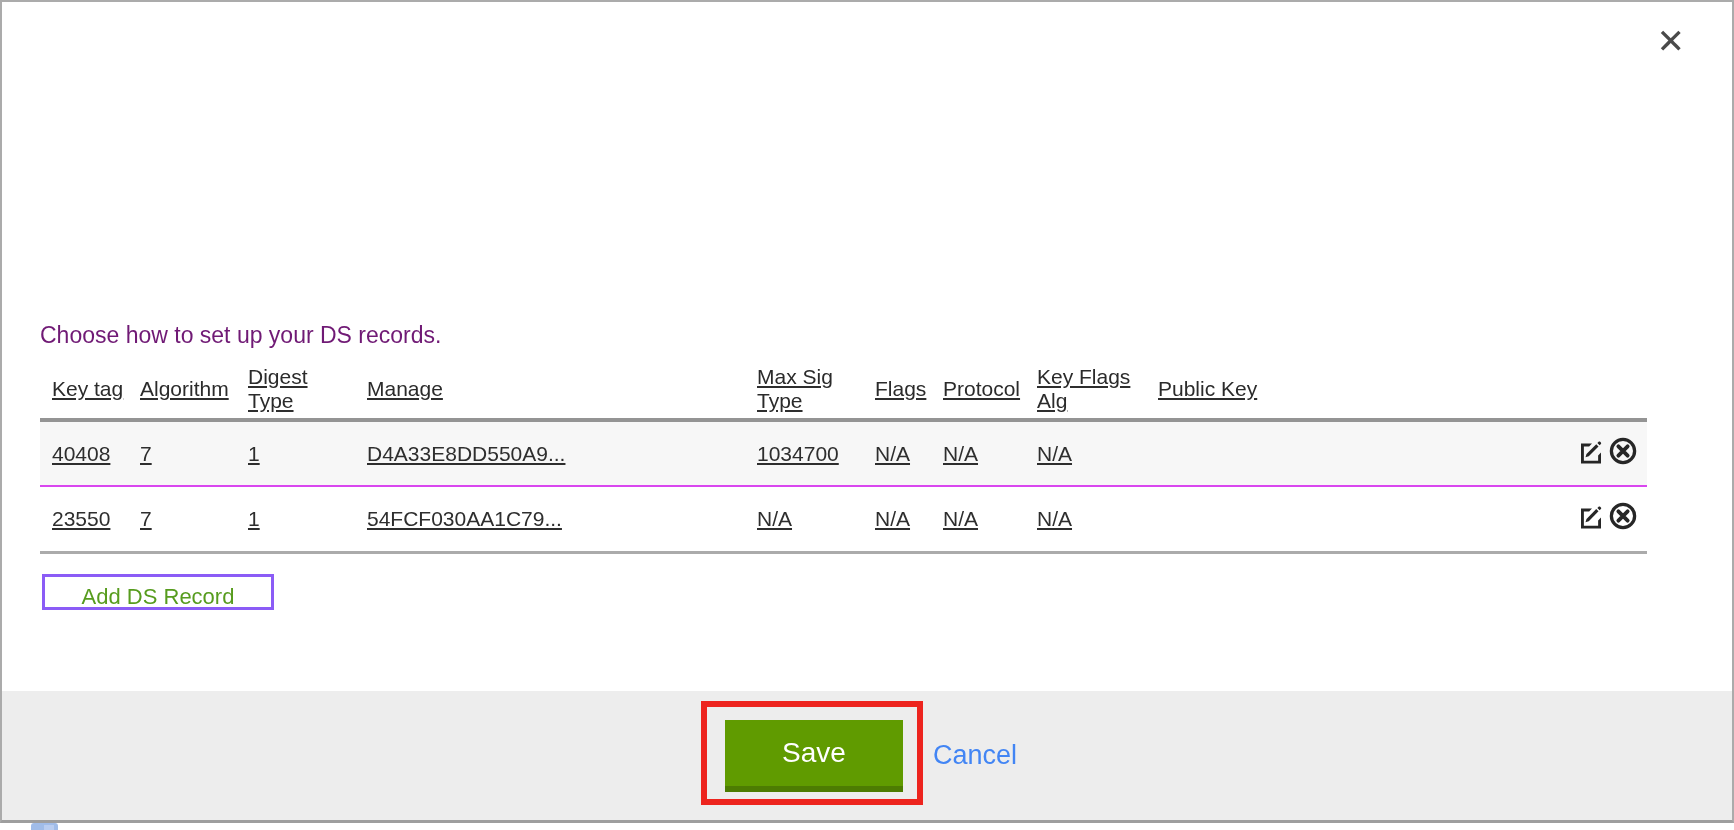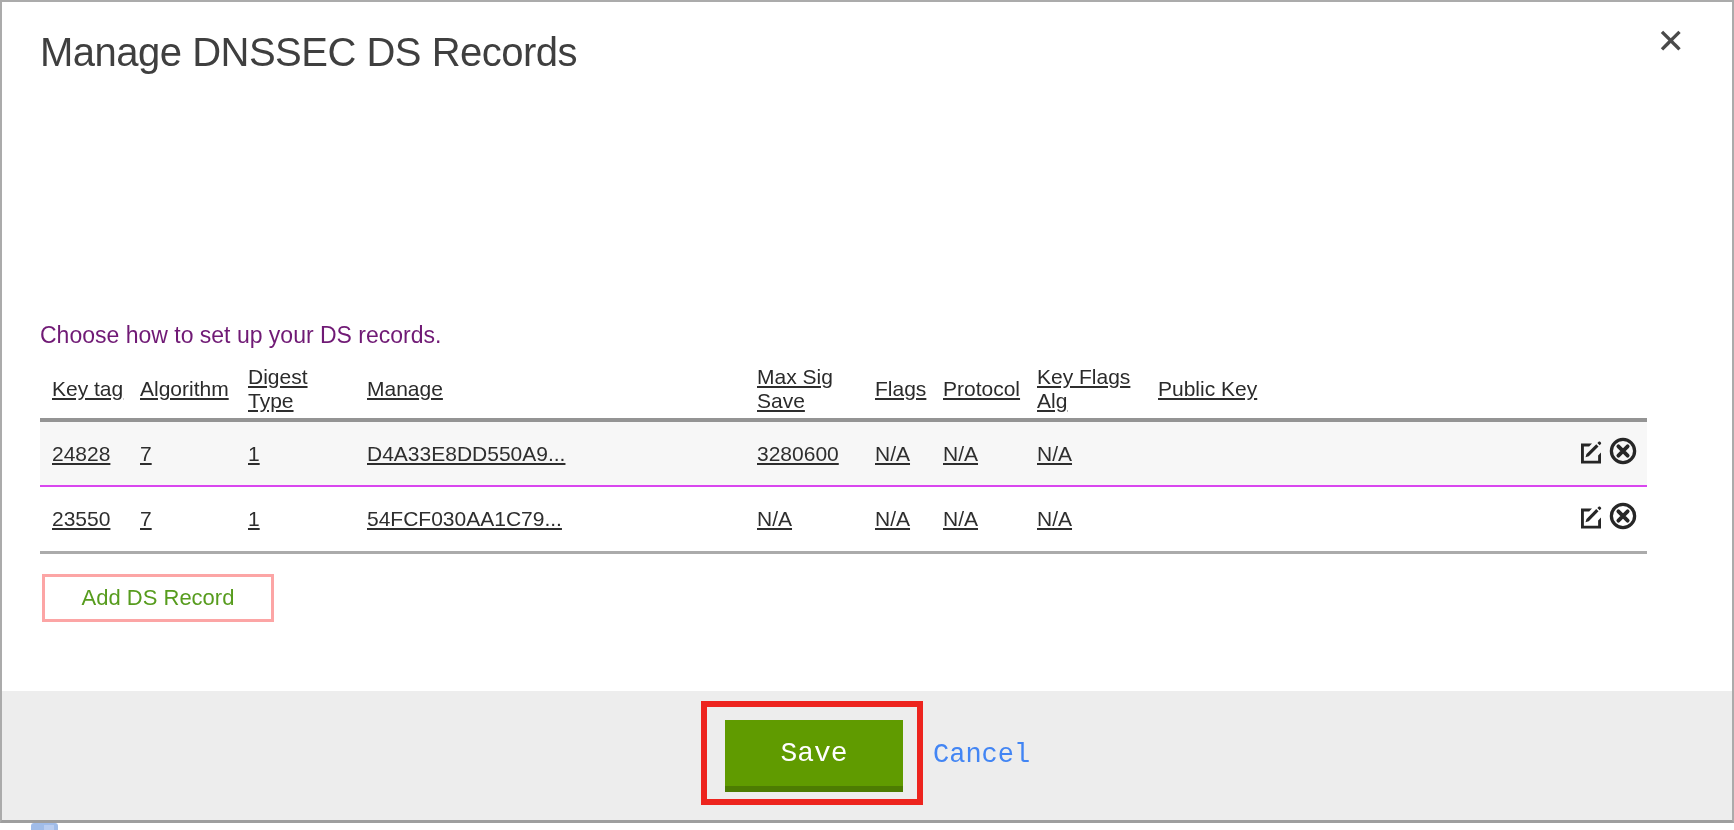--- a/index.html
+++ b/index.html
@@ -72,30 +72,29 @@
   .ds-table tr.row-0 td { background:#f7f7f7; border-top:4px solid #949494; }
   .ds-table tr.row-1 td { background:#ffffff; border-top:2px solid #d946ef; border-bottom:3px solid #ababab; }
   .ds-table td.actions {
     text-align:right; padding-right:12px; white-space:nowrap;
   }
   .icon-btn { display:inline-block; vertical-align:middle; cursor:pointer; }
   .icon-btn + .icon-btn { margin-left:2px; }
 
   .add-btn {
     position:absolute; left:40px; top:572px;
-    width:232px; height:48px;
-    background:#ffffff; border:3px solid #fca5a5;
+    width:232px; height:36px;
+    background:#ffffff; border:3px solid #8b5cf6;
     color:#579c1e; font-size:22px; font-family:inherit;
     cursor:pointer; text-align:center; line-height:40px;
   }
 
   .footer {
     position:absolute; left:0; right:0; bottom:0; height:129px;
     background:#ededed;
-    font-family:Liberation Mono, monospace;
   }
   .annotation-rect {
     position:absolute; left:699px; top:10px; width:222px; height:104px;
     border:6px solid #ed241e; background:transparent; pointer-events:none;
   }
   .save-btn {
     position:absolute; left:723px; top:29px;
     width:178px; height:72px;
     background:#609b00; border:none; border-bottom:6px solid #4d7c02;
     color:#ffffff; font-size:28px; font-family:inherit; cursor:pointer;
@@ -103,21 +102,20 @@
   .cancel-link {
     position:absolute; left:931px; top:49px;
     font-size:27px; color:#4285f4; cursor:pointer; text-decoration:none;
   }
 </style>
 </head>
 <body>
 
 <div class="window">
 
-  <div class="modal-title">Manage DNSSEC DS Records</div>
   <div class="close-btn">✕</div>
 
   <div class="redacted-domain"></div>
 
   <div class="subtitle">Choose how to set up your DS records.</div>
 
   <table class="ds-table">
     <colgroup>
       <col style="width:88px">
         <col style="width:108px">
@@ -129,35 +127,35 @@
         <col style="width:121px">
         <col style="width:418px">
       <col style="width:83px">
     </colgroup>
     <thead>
       <tr>
         <th>Key tag</th>
         <th>Algorithm</th>
         <th>Digest Type</th>
         <th>Manage</th>
-        <th>Max Sig Save</th>
+        <th>Max Sig Type</th>
         <th>Flags</th>
         <th>Protocol</th>
         <th>Key Flags Alg</th>
         <th>Public Key</th>
         <th></th>
       </tr>
     </thead>
     <tbody>
       <tr class="row-0">
-        <td>24828</td>
+        <td>40408</td>
         <td>7</td>
         <td>1</td>
         <td>D4A33E8DD550A9...</td>
-        <td>3280600</td>
+        <td>1034700</td>
         <td>N/A</td>
         <td>N/A</td>
         <td>N/A</td>
         <td></td>
         <td class="actions">
           <span class="icon-btn">
             <svg width="30" height="30" viewBox="0 0 24 24">
               <path d="M4 6 h8.8 l-2.3 2.3 H6.3 v11.4 h11.4 v-4.2 l2.3-2.3 V22 H4 Z" fill="#262626"></path>
               <path d="M10.2 16.1 l-2.6 .8 .8-2.6 7.8-7.8 1.8 1.8 Z" fill="#262626"></path>
               <path d="M18.9 7.4 l-1.8-1.8 1.0-1.0 c.35-.35 .9-.35 1.25 0 l.55 .55 c.35 .35 .35 .9 0 1.25 Z" fill="#262626"></path>

